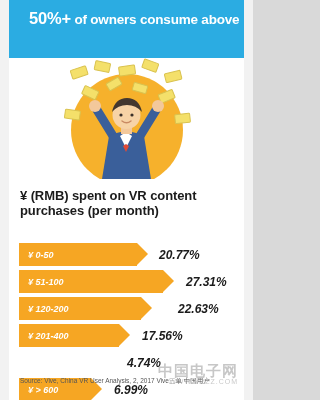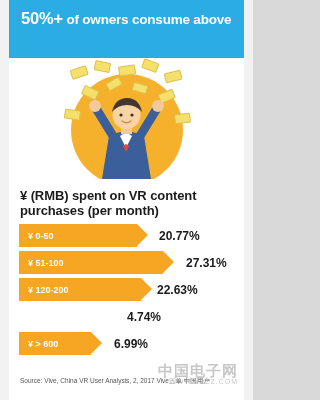--- a/index.html
+++ b/index.html
@@ -31,21 +31,21 @@
   
   .header{
     position:absolute;left:0;right:0;top:0;height:58px;
     background:#2bace2;
   }
   .header .hline{
     color:#ffffff;
     font-weight:bold;
     font-size:13.5px;
     line-height:16px;
-    padding-left:12px;
+    padding-left:20px;
     letter-spacing:-0.2px;
     white-space:nowrap;
   }
   .header .hline1{padding-top:10px;}
   .header .hline2{padding-top:5px;}
   .big{font-size:16.5px;}
 
   
   .hero{
     position:absolute;left:0;right:0;top:58px;height:121px;
@@ -63,22 +63,23 @@
   .chart{
     position:absolute;left:0;right:0;top:179px;bottom:0;
     background:#ffffff;
   }
   .chart-title{
     font-size:13px;font-weight:bold;color:#1b1b1b;
     padding:9px 0 0 11px;
     letter-spacing:-0.1px;
   }
   .rows{
-    margin-top:6px;
+    margin-top:25px;
     padding:0 9px 0 10px;
+    font-style:italic;
   }
   .row{
     position:relative;
     height:23px;
     margin-bottom:4px;
   }
   .bar{
     position:absolute;left:0;top:0;height:23px;
     background:#f6a623;
     display:flex;align-items:center;
@@ -188,23 +189,29 @@
           <div class="bar" style="width:144px">
             <span class="bar-label">¥ 51-100</span>
           </div>
           <div class="value" style="left:167px">27.31%</div>
         </div>
 
         <div class="row">
           <div class="bar" style="width:122px">
             <span class="bar-label">¥ 120-200</span>
           </div>
-          <div class="value" style="left:138px">22.63%</div>
-        </div>
-
+          <div class="value" style="left:159px">22.63%</div>
+        </div>
+
+        <div class="row">
+          <div class="bar" style="width:100px">
+            <span class="bar-label">¥ 201-400</span>
+          </div>
+          <div class="value" style="left:123px">17.56%</div>
+        </div>
 
         <div class="row">
           <div class="value" style="left:108px">4.74%</div>
         </div>
 
         <div class="row">
           <div class="bar" style="width:72px">
             <span class="bar-label">¥ &gt; 600</span>
           </div>
           <div class="value" style="left:95px">6.99%</div>

